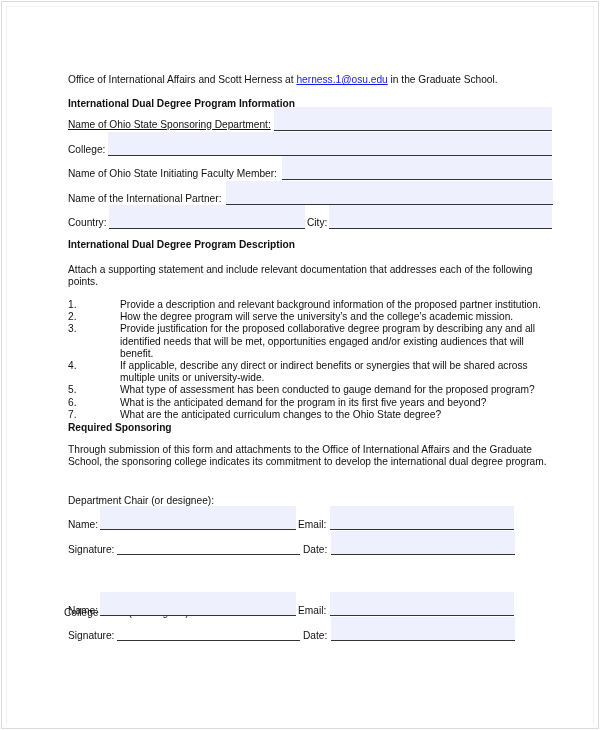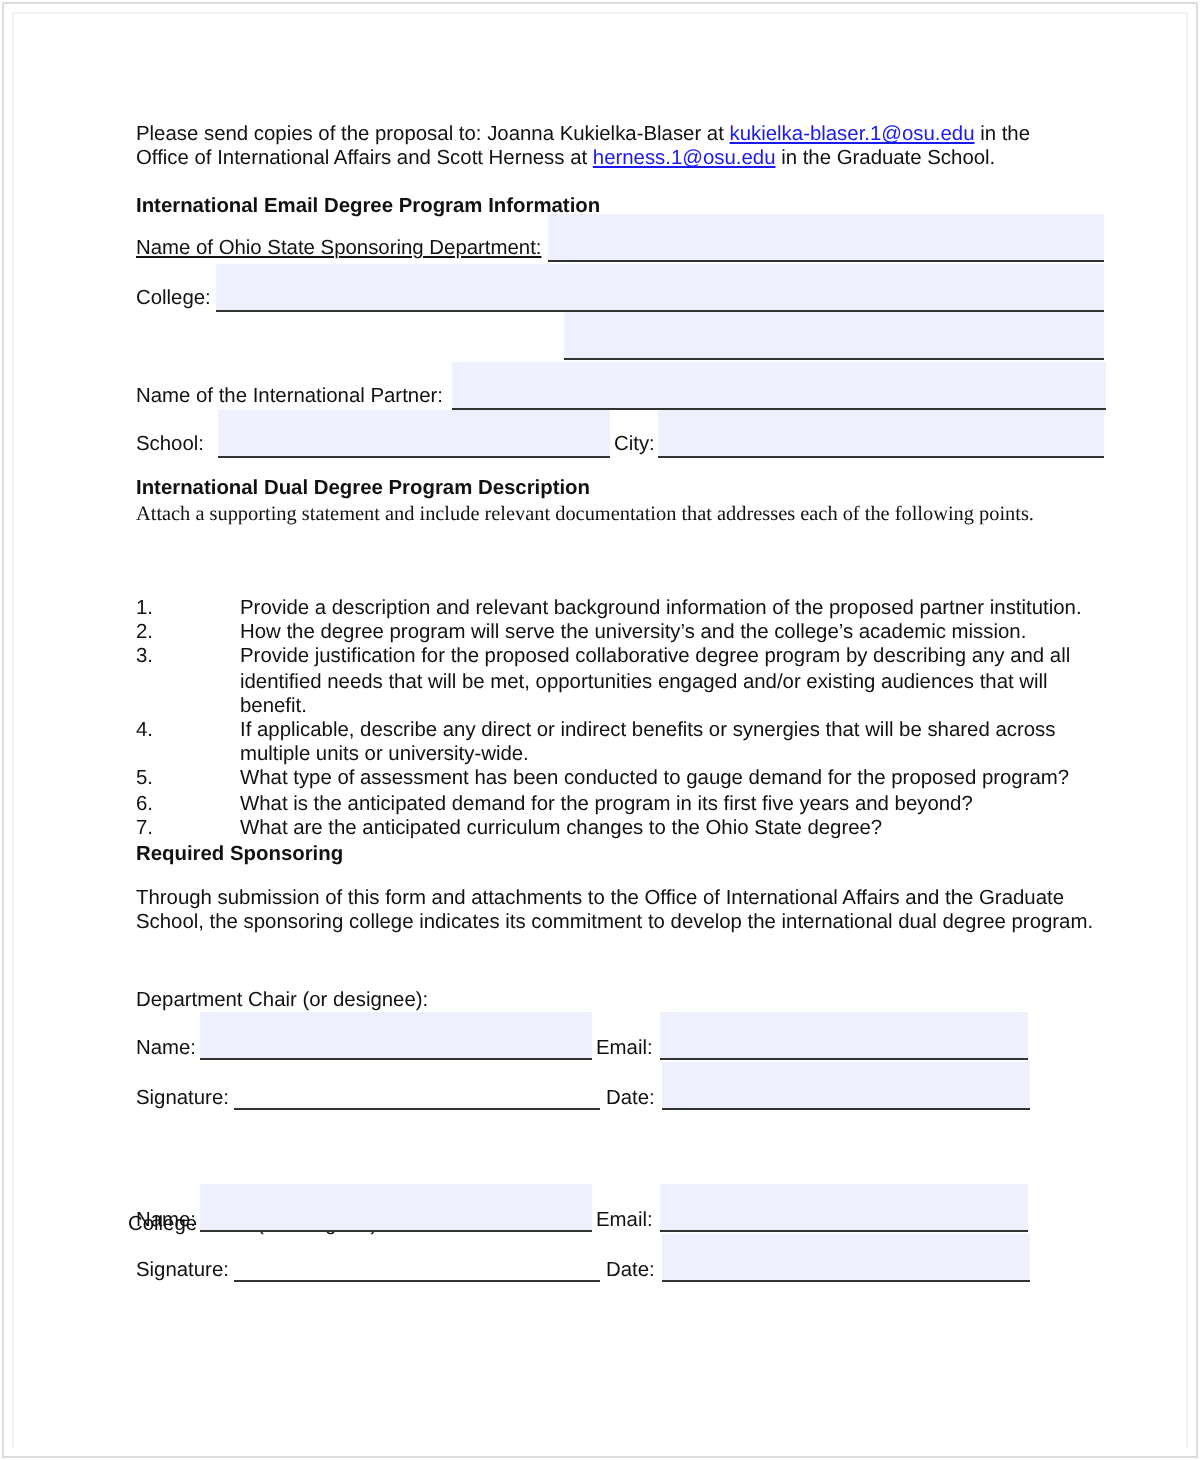--- a/index.html
+++ b/index.html
@@ -27,59 +27,57 @@
     ol.points li { display: flex; }
     ol.points li .num { width: 28px; padding-left: 0px; flex: none; }
     ol.points li .txt { flex: 1; padding-left: 24px; }
   </style>
 </head>
 <body>
 
 <div class="page">
   <div class="inner-edge"></div>
 
-  <div class="abs" style="left:66px; top:60px;">
-    <span>Please send copies of the proposal to:  Joanna Kukielka-Blaser at </span><a class="link">kukielka-blaser.1@osu.edu</a><span> in the</span>
-  </div>
   <div class="abs" style="left:66px; top:72px;">
     <span>Office of International Affairs and Scott Herness at </span><a class="link">herness.1@osu.edu</a><span> in the Graduate School.</span>
   </div>
 
-  <div class="abs bold" style="left:66px; top:96px;">International Email Degree Program Information</div>
+  <div class="abs bold" style="left:66px; top:96px;">International Dual Degree Program Information</div>
 
   <div class="abs" style="left:66px; top:117px;text-decoration:underline;">Name of Ohio State Sponsoring Department:</div>
   <div class="field" style="left:272px; top:105px; width:278px; height:24px;">
     <input type="text" value="" style="">
   </div>
 
   <div class="abs" style="left:66px; top:142px;">College:</div>
   <div class="field" style="left:106px; top:130px; width:444px; height:24px;">
     <input type="text" value="" style="">
   </div>
 
+  <div class="abs" style="left:66px; top:166px;">Name of Ohio State Initiating Faculty Member:</div>
   <div class="field" style="left:280px; top:154px; width:270px; height:24px;">
     <input type="text" value="" style="">
   </div>
 
   <div class="abs" style="left:66px; top:191px;">Name of the International Partner:</div>
   <div class="field" style="left:224px; top:179px; width:327px; height:24px;">
     <input type="text" value="" style="">
   </div>
 
-  <div class="abs" style="left:66px; top:215px;">School:</div>
+  <div class="abs" style="left:66px; top:215px;">Country:</div>
   <div class="field" style="left:107px; top:203px; width:196px; height:24px;">
     <input type="text" value="" style="">
   </div>
   <div class="abs" style="left:305px; top:215px;">City:</div>
   <div class="field" style="left:327px; top:203px; width:223px; height:24px;">
     <input type="text" value="" style="">
   </div>
 
   <div class="abs bold" style="left:66px; top:237px;">International Dual Degree Program Description</div>
-  <div class="para" style="top:250px;font-family:Liberation Serif, serif;">Attach a supporting statement and include relevant documentation that addresses each of the following points.</div>
+  <div class="para" style="top:262px;">Attach a supporting statement and include relevant documentation that addresses each of the following points.</div>
 
   <ol class="points">
     <li>
         <span class="num">1.</span>
         <span class="txt">Provide a description and relevant background information of the proposed partner institution.</span>
       </li>
     <li>
         <span class="num">2.</span>
         <span class="txt">How the degree program will serve the university’s and the college’s academic mission.</span>
       </li>

